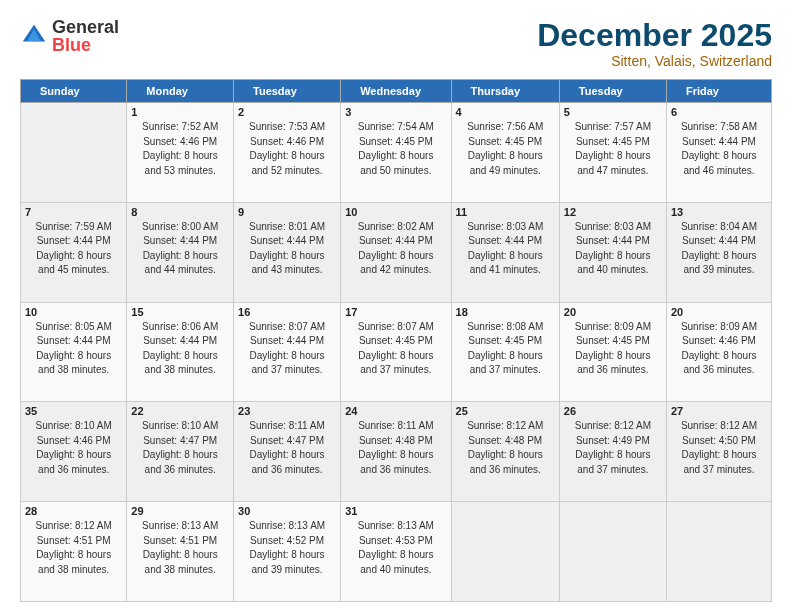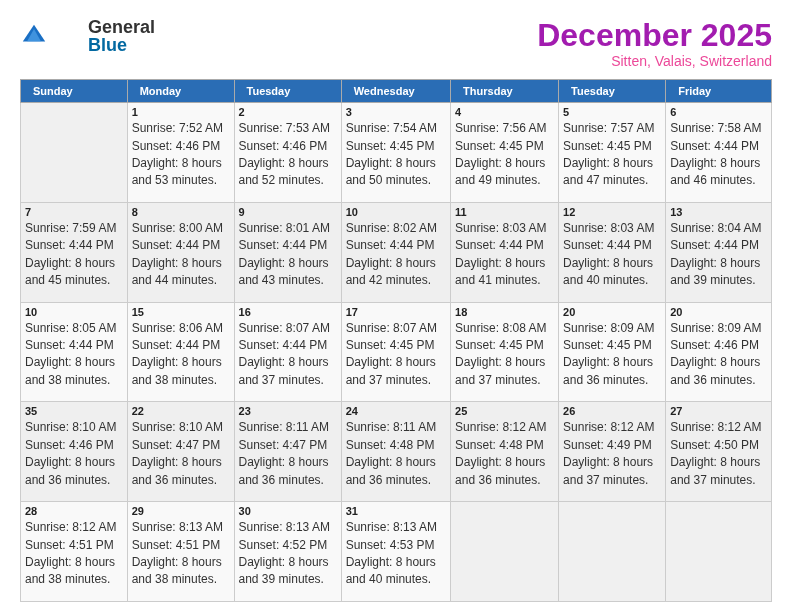--- a/index.html
+++ b/index.html
@@ -19,66 +19,65 @@
     }
     .header {
       display: flex;
       justify-content: space-between;
       align-items: flex-start;
       margin-bottom: 10px;
     }
     .logo {
       display: flex;
       align-items: center;
-      gap: 36px;
     }
     .logo-text {
       display: flex;
       flex-direction: column;
       line-height: 1;
     }
     .logo-general {
       font-size: 18px;
       font-weight: bold;
       color: #333;
     }
     .logo-blue {
       font-size: 18px;
       font-weight: bold;
-      color: #0369a1;
+      color: #ef4444;
     }
     .logo-icon {
       width: 28px;
       height: 28px;
       margin-right: 4px;
     }
     .title-block {
       text-align: right;
     }
     .month-title {
       font-size: 32px;
       font-weight: bold;
-      color: #a21caf;
+      color: #0c4a6e;
       line-height: 1.1;
     }
     .subtitle {
       font-size: 14px;
-      color: #ec4899;
+      color: #a16207;
     }
     table {
       width: 100%;
       border-collapse: collapse;
       flex: 1;
     }
     thead tr th {
       background: #2a6db5;
       color: #fff;
       font-size: 11px;
       font-weight: bold;
-      padding: 5px 12px;
+      padding: 5px 19px;
       text-align: left;
       border: 1px solid #aaa;
     }
     tbody tr td {
       vertical-align: top;
       border: 1px solid #ccc;
       padding: 3px 4px;
       font-size: 9px;
       color: #333;
       height: 80px;
@@ -91,23 +90,24 @@
       background: #efefef;
     }
     .day-num {
       font-size: 11px;
       font-weight: bold;
       color: #222;
       display: block;
       margin-bottom: 2px;
     }
     .day-info {
-      font-size: 12px;
+      font-size: 10px;
       line-height: 1.45;
       color: #333;
+      text-align: center;
     }
     .empty-cell {
       background: #f0f0f0 !important;
     }
   </style>
 </head>
 <body>
 
 <div class="page">
   <div class="header">

